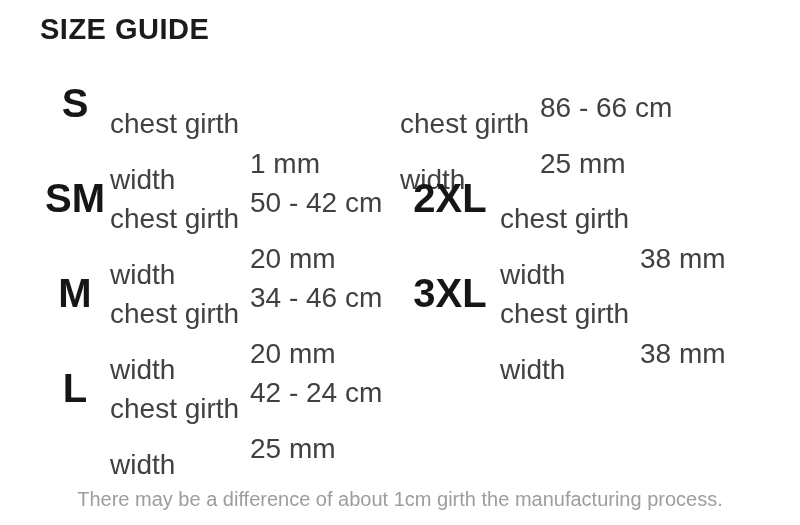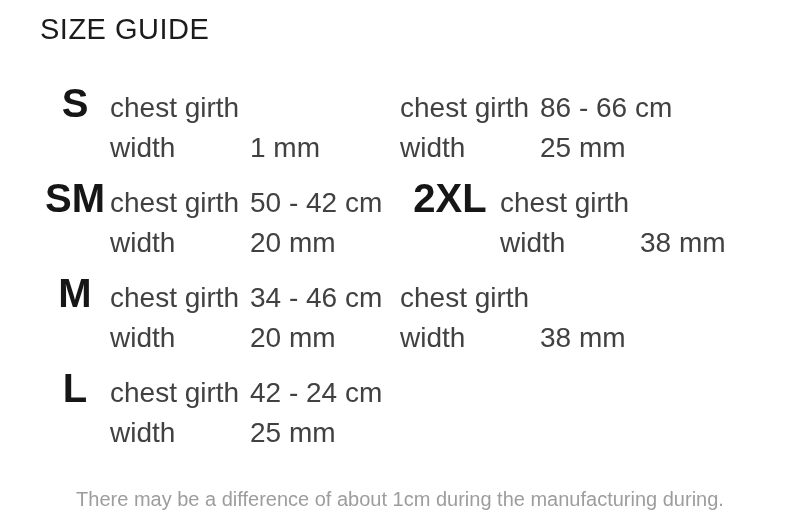--- a/index.html
+++ b/index.html
@@ -11,21 +11,21 @@
     height: 525px;
     background: #ffffff;
     font-family: "Liberation Sans", sans-serif;
     position: relative;
     overflow: hidden;
   }
   .title {
     margin: 12px 0 0 40px;
     font-size: 29px;
     line-height: 34px;
-    font-weight: 400;
+    font-weight: 700;
     letter-spacing: 0.5px;
     color: #1b1b1b;
   }
   .columns {
     display: flex;
     margin: 42px 0 0 40px;
   }
   .col-left  { width: 360px; }
   .col-right { width: 400px; }
   .size-row {
@@ -48,21 +48,21 @@
   .col-right .size { width: 100px; }
   .details { }
   .line {
     display: flex;
     font-size: 28px;
     line-height: 40px;
     font-weight: 300;
     color: #414141;
     white-space: nowrap;
   }
-  .line .lbl { width: 140px; }
+  .line .lbl { width: 140px; margin-top: 16px; }
   .line .val { }
   .footer {
     position: absolute;
     left: 0;
     bottom: 14px;
     width: 100%;
     text-align: center;
     font-size: 20px;
     line-height: 24px;
     font-weight: 300;
@@ -157,28 +157,29 @@
           <span class="lbl">chest girth</span>
         </div>
         <div class="line">
           <span class="lbl">width</span>
           <span class="val">38 mm</span>
         </div>
       </div>
     </div>
 
     <div class="size-row">
+      <div class="size">3XL</div>
       <div class="details">
         <div class="line">
           <span class="lbl">chest girth</span>
         </div>
         <div class="line">
           <span class="lbl">width</span>
           <span class="val">38 mm</span>
         </div>
       </div>
     </div>
 
   </div>
 
 </div>
 
-<div class="footer">There may be a difference of about 1cm during the manufacturing during.</div>
+<div class="footer">There may be a difference of about 1cm girth the manufacturing process.</div>
 
 </body></html>

